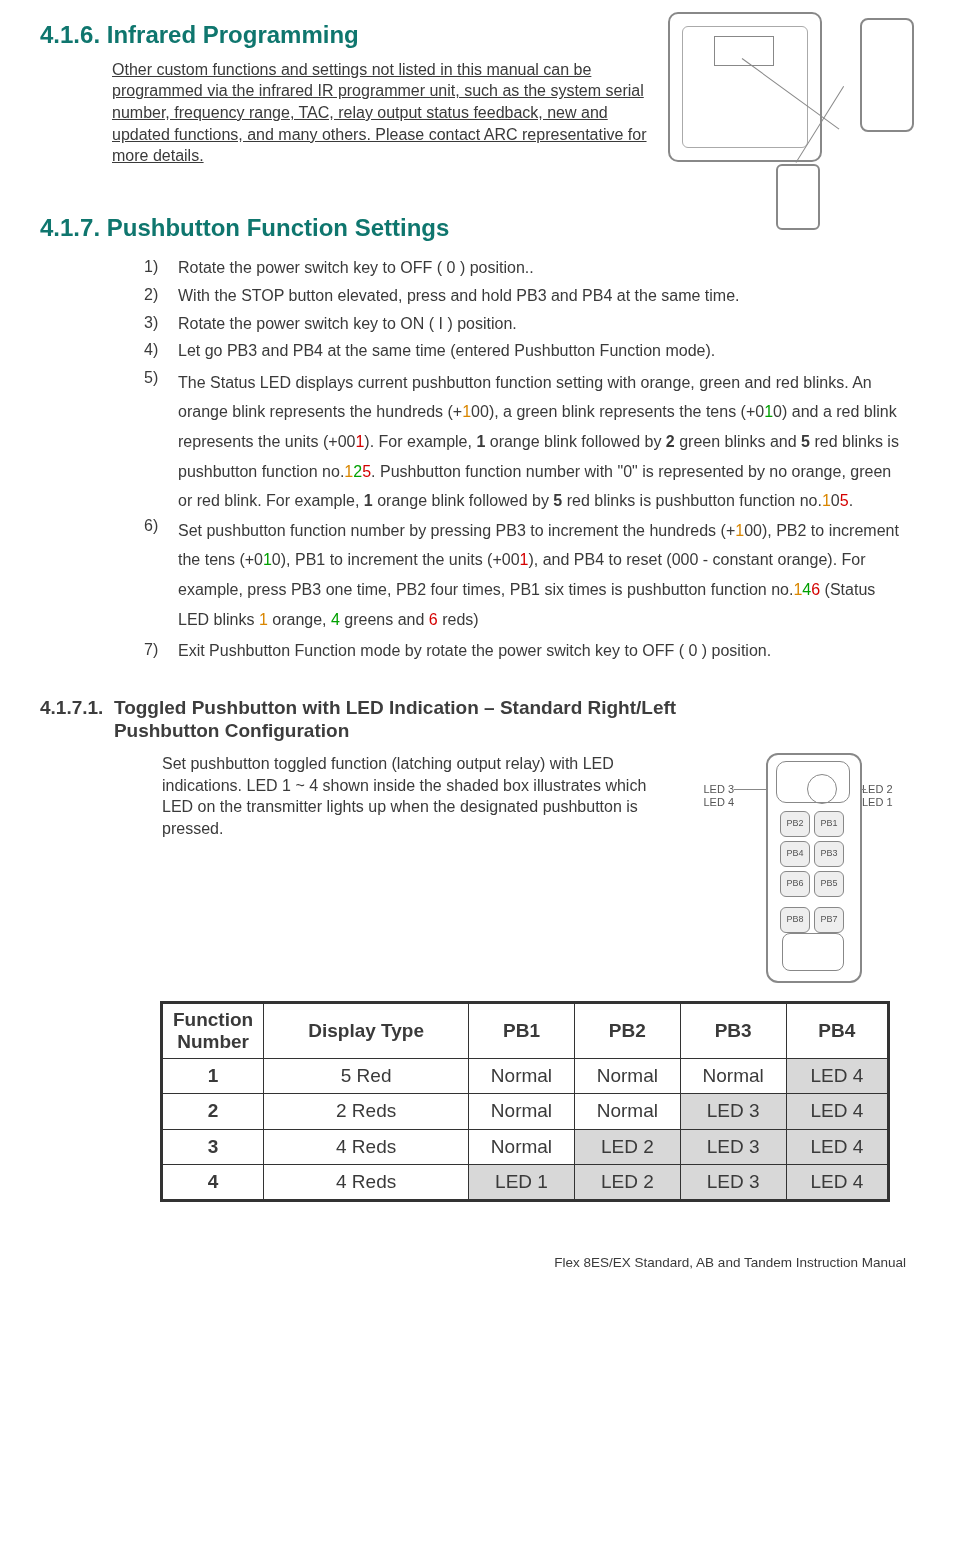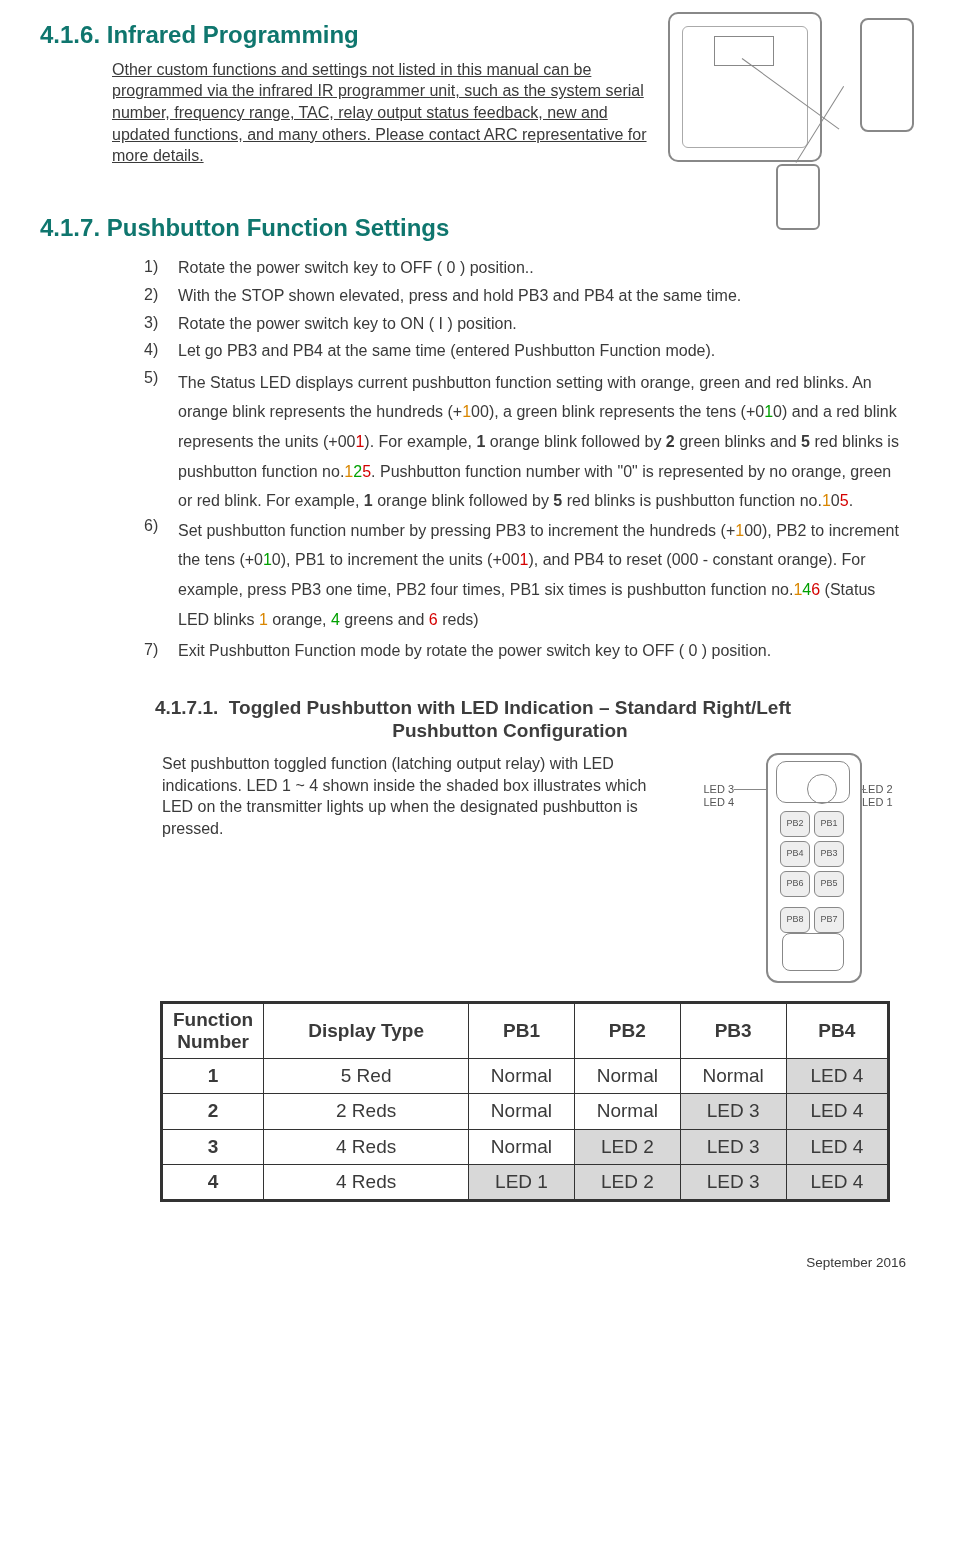--- a/index.html
+++ b/index.html
@@ -46,21 +46,20 @@
   .red { color: #d40000; }
   .green { color: #00a000; }
   .orange { color: #d98600; }
   b { font-weight: bold; }
   .sub-head {
     font-size: 19px;
     font-weight: bold;
     color: #3d3d3d;
     margin: 34px 0 10px 0;
     line-height: 1.25;
-    text-align: center;
   }
   .sub-para {
     margin: 6px 0 0 122px;
     max-width: 520px;
     line-height: 1.35;
   }
   .diagram-corner {
     float: right;
     width: 246px;
     height: 215px;
@@ -157,21 +156,21 @@
 
 <h2 class="section" style="margin-top:46px">4.1.7. Pushbutton Function Settings</h2>
 
 <div class="steps">
   <div class="step-row">
       <div class="step-num">1)</div>
       <div class="step-text tight">Rotate the power switch key to OFF ( 0 ) position..</div>
     </div>
   <div class="step-row">
       <div class="step-num">2)</div>
-      <div class="step-text tight">With the STOP shown elevated, press and hold PB3 and PB4 at the same time.</div>
+      <div class="step-text tight">With the STOP button elevated, press and hold PB3 and PB4 at the same time.</div>
     </div>
   <div class="step-row">
       <div class="step-num">3)</div>
       <div class="step-text tight">Rotate the power switch key to ON ( I ) position.</div>
     </div>
   <div class="step-row">
       <div class="step-num">4)</div>
       <div class="step-text tight">Let go PB3 and PB4 at the same time (entered Pushbutton Function mode).</div>
     </div>
 
@@ -265,14 +264,14 @@
         <td>4 Reds</td>
         <td class="shaded">LED 1</td>
         <td class="shaded">LED 2</td>
         <td class="shaded">LED 3</td>
         <td class="shaded">LED 4</td>
       </tr>
     </tbody>
 </table>
 
 <div class="footer">
-  <div>September 2016</div>
+  <div>Flex 8ES/EX Standard, AB and Tandem Instruction Manual</div>
 </div>
 
 </body></html>

